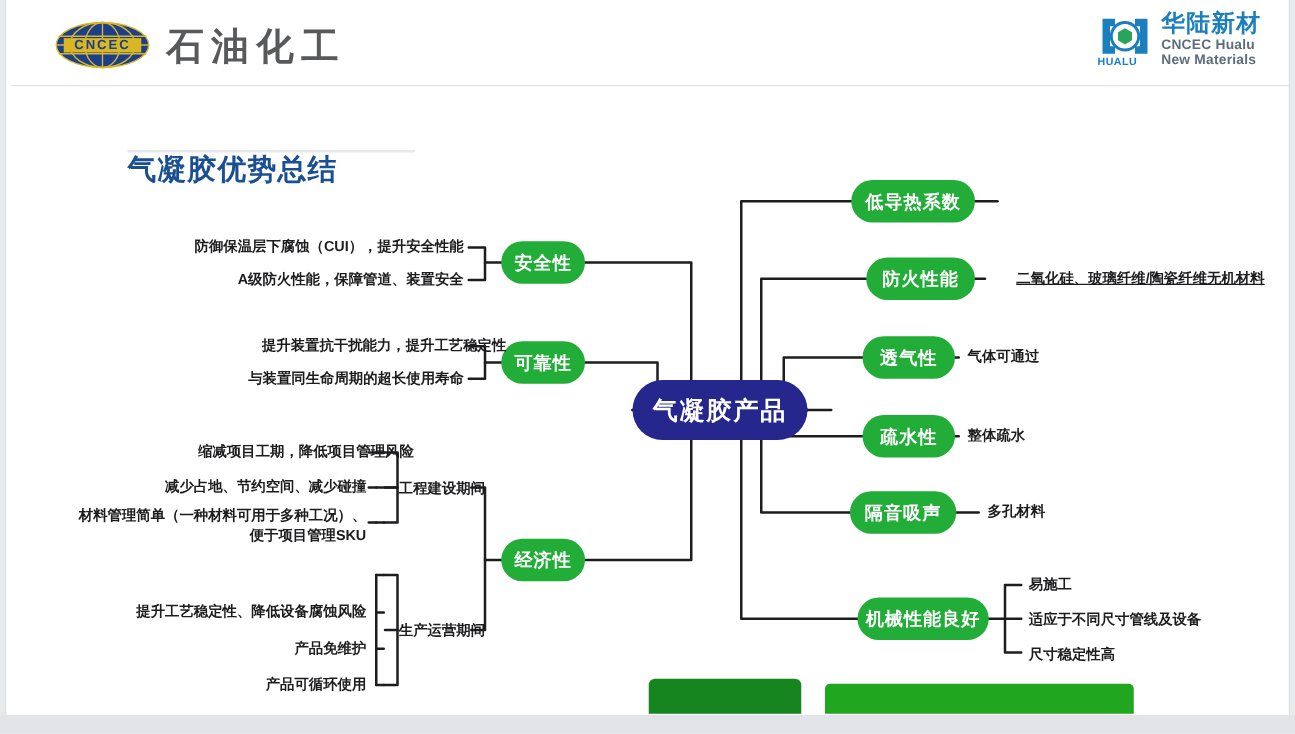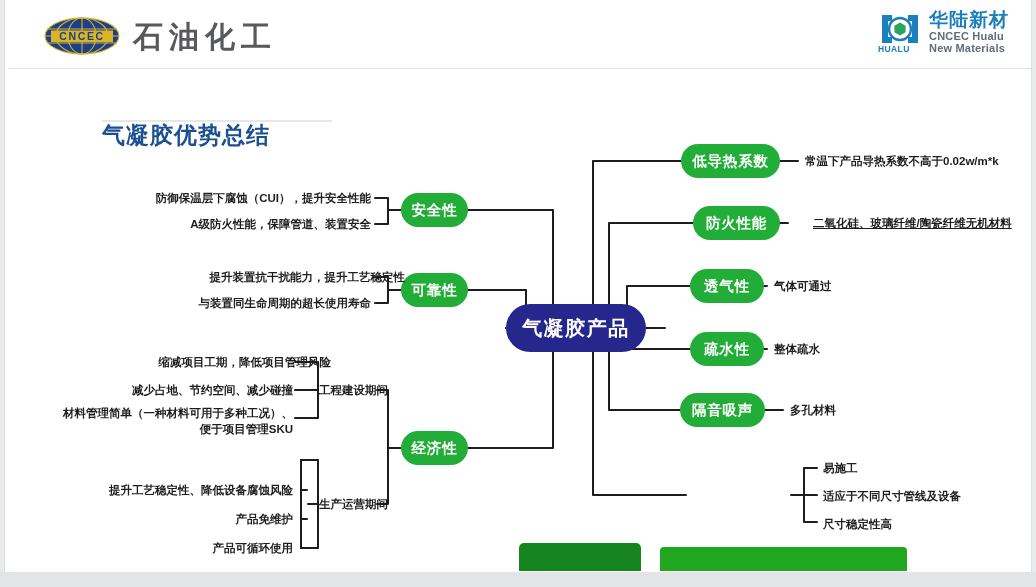--- a/index.html
+++ b/index.html
@@ -275,34 +275,34 @@
           <path d="M763 223 H783"></path>
           <path d="M745 286 H762"></path>
           <path d="M745 349 H762"></path>
           <path d="M760 410 H778"></path>
         </g>
       </svg>
 
       <div class="node center" style="left:501px; top:304px; width:140px; height:48px;">气凝胶产品</div>
 
       <div class="node green" style="left:676px; top:144px; width:99px; height:34px;">低导热系数</div>
-      <div class="leaf right" style="left:800px; top:153px;">常温下产品导热系数不高于0.02w/m*k</div>
 
       <div class="node green" style="left:688px; top:206px; width:87px; height:34px;">防火性能</div>
       <div class="leaf right" style="left:808px; top:215px;text-decoration:underline;">二氧化硅、玻璃纤维/陶瓷纤维无机材料</div>
 
       <div class="node green" style="left:685px; top:269px; width:74px; height:34px;">透气性</div>
       <div class="leaf right" style="left:769px; top:278px;">气体可通过</div>
 
       <div class="node green" style="left:685px; top:332px; width:74px; height:34px;">疏水性</div>
       <div class="leaf right" style="left:769px; top:341px;">整体疏水</div>
 
       <div class="node green" style="left:675px; top:393px; width:85px; height:34px;">隔音吸声</div>
       <div class="leaf right" style="left:785px; top:402px;">多孔材料</div>
 
+      <div class="node green" style="left:681px; top:478px; width:105px; height:34px;">机械性能良好</div>
       <div class="leaf right" style="left:818px; top:460px;">易施工</div>
       <div class="leaf right" style="left:818px; top:488px;">适应于不同尺寸管线及设备</div>
       <div class="leaf right" style="left:818px; top:516px;">尺寸稳定性高</div>
 
       <div class="node green" style="left:396px; top:193px; width:67px; height:34px;">安全性</div>
       <div class="leaf left-al" style="left:0px; top:190px; width:366px;">防御保温层下腐蚀（CUI），提升安全性能</div>
       <div class="leaf left-al" style="left:0px; top:216px; width:366px;">A级防火性能，保障管道、装置安全</div>
 
       <div class="node green" style="left:396px; top:273px; width:67px; height:34px;">可靠性</div>
       <div class="leaf left-al" style="left:0px; top:269px; width:366px;padding-left:34px;">提升装置抗干扰能力，提升工艺稳定性</div>

